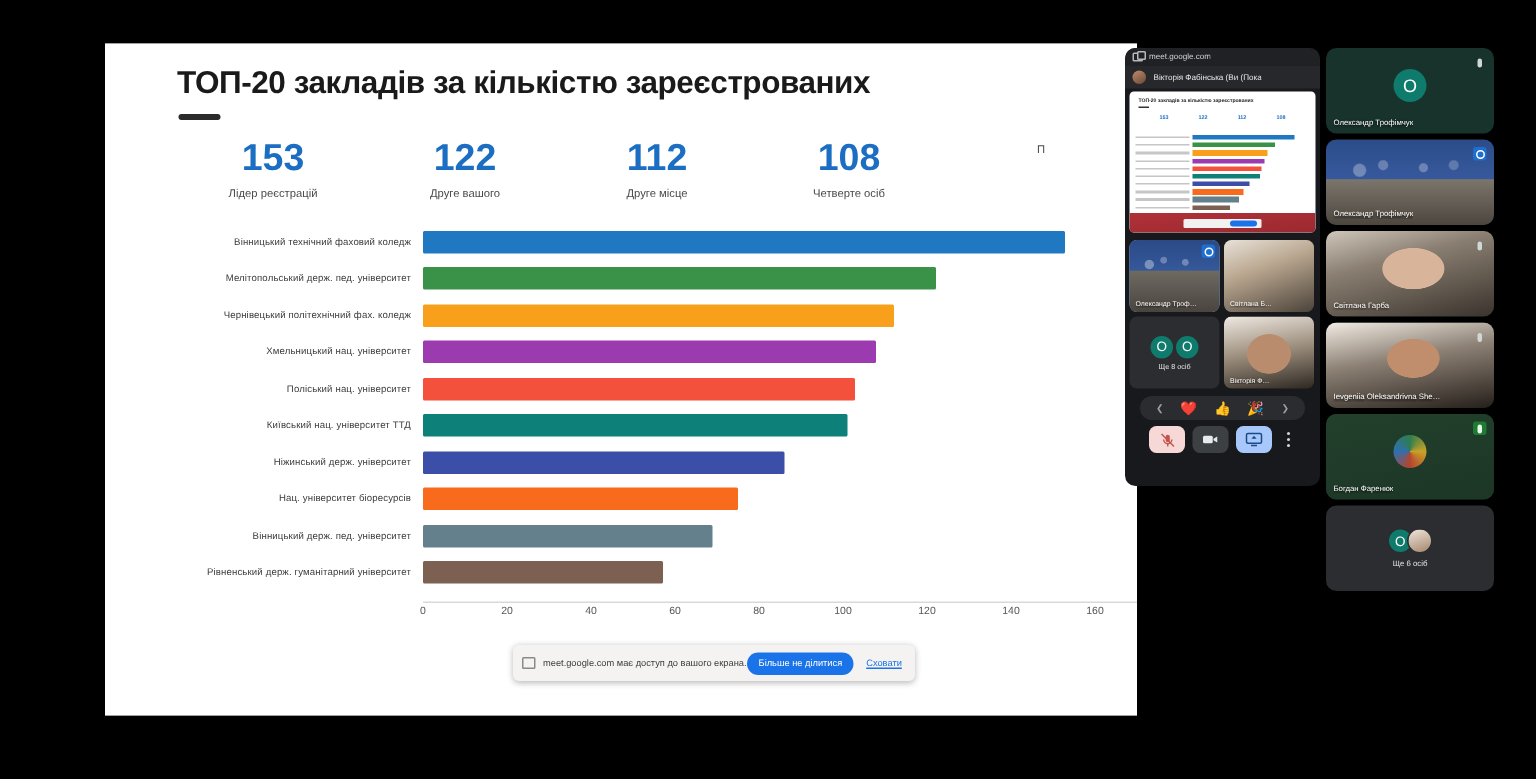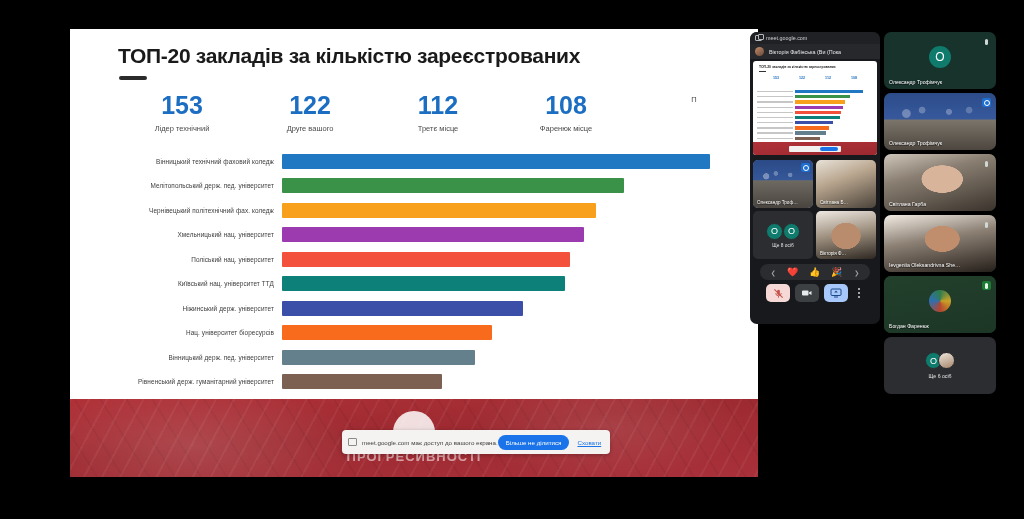--- a/index.html
+++ b/index.html
@@ -579,33 +579,33 @@
 
 <div class="screen-share">
   <div class="slide">
 
     <div class="slide-title">ТОП-20 закладів за кількістю зареєстрованих</div>
     <div class="title-rule"></div>
 
     <div class="kpi-row">
       <div class="kpi">
         <div class="kpi-value">153</div>
-        <div class="kpi-label">Лідер технічний</div>
+        <div class="kpi-label">Лідер реєстрацій</div>
       </div>
       <div class="kpi">
         <div class="kpi-value">122</div>
         <div class="kpi-label">Друге вашого</div>
       </div>
       <div class="kpi">
         <div class="kpi-value">112</div>
-        <div class="kpi-label">Третє місце</div>
+        <div class="kpi-label">Друге місце</div>
       </div>
       <div class="kpi">
         <div class="kpi-value">108</div>
-        <div class="kpi-label">Фаренюк місце</div>
+        <div class="kpi-label">Четверте осіб</div>
       </div>
       <div class="kpi">
         <div class="kpi-value"></div>
         <div class="kpi-label">П</div>
       </div>
     </div>
 
     <div class="chart">
       <div class="chart-rows" id="chart-rows">
           <div class="chart-row">
@@ -678,24 +678,20 @@
             <div class="x-tick" style="left: 168px;">60</div>
             <div class="x-tick" style="left: 224px;">80</div>
             <div class="x-tick" style="left: 280px;">100</div>
             <div class="x-tick" style="left: 336px;">120</div>
             <div class="x-tick" style="left: 392px;">140</div>
             <div class="x-tick" style="left: 448px;">160</div>
           </div>
       </div>
     </div>
 
-    <div class="slide-footer">
-      <div class="footer-circle"></div>
-      <div class="footer-caption">ПРОГРЕСИВНОСТІ</div>
-    </div>
   </div>
 
   <div class="share-toast">
     <div class="toast-icon"></div>
     <div class="toast-text">meet.google.com має доступ до вашого екрана.</div>
     <button class="toast-btn">Більше не ділитися</button>
     <span class="toast-link">Сховати</span>
   </div>
 </div>
 

